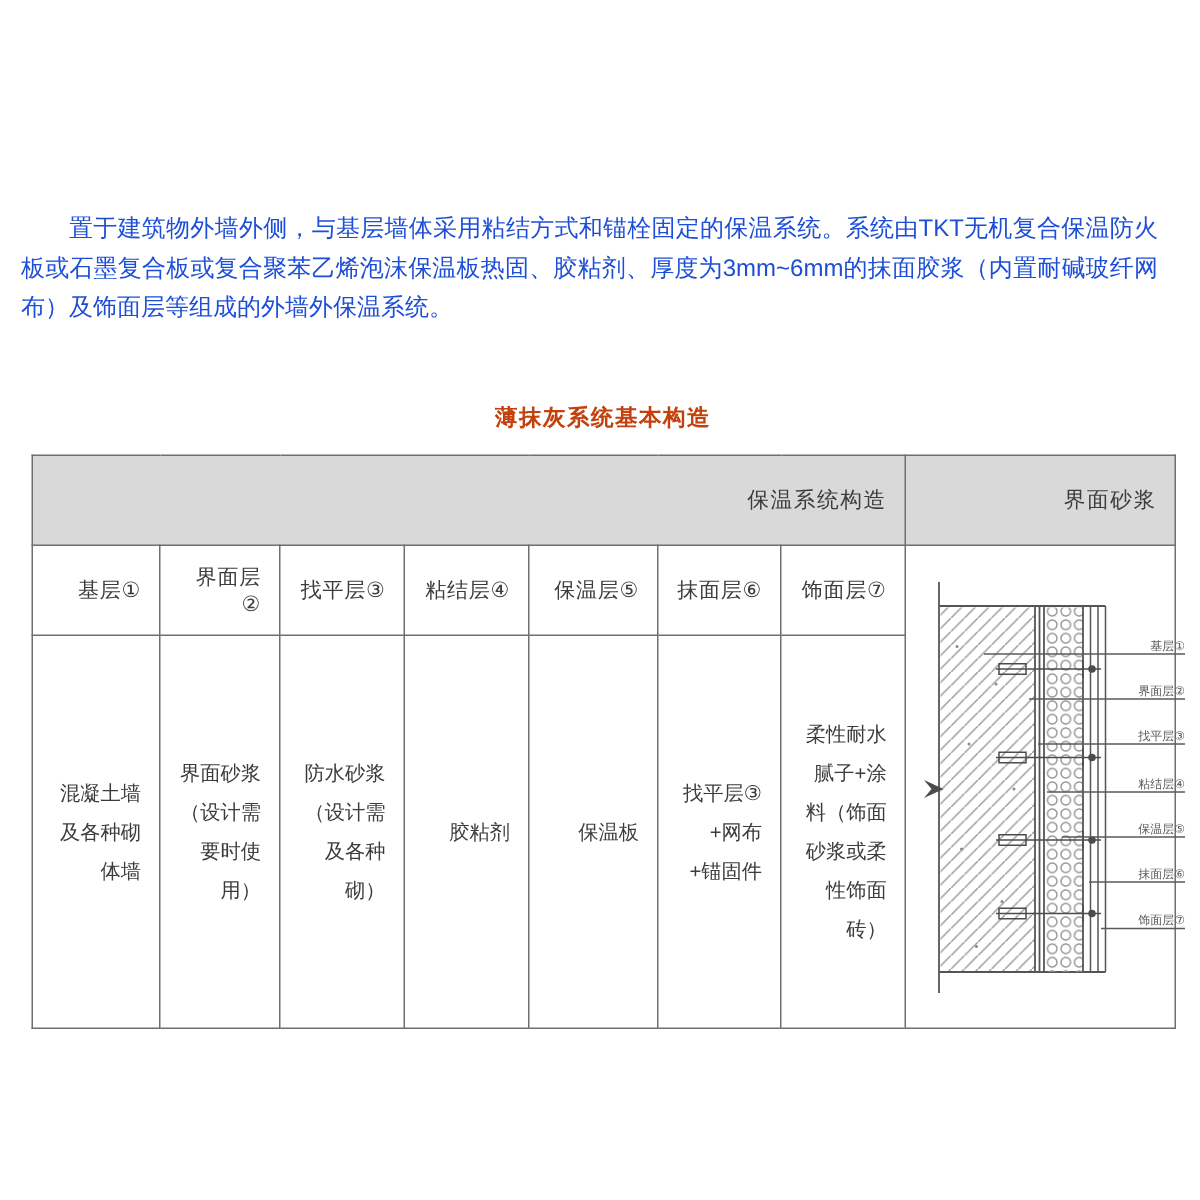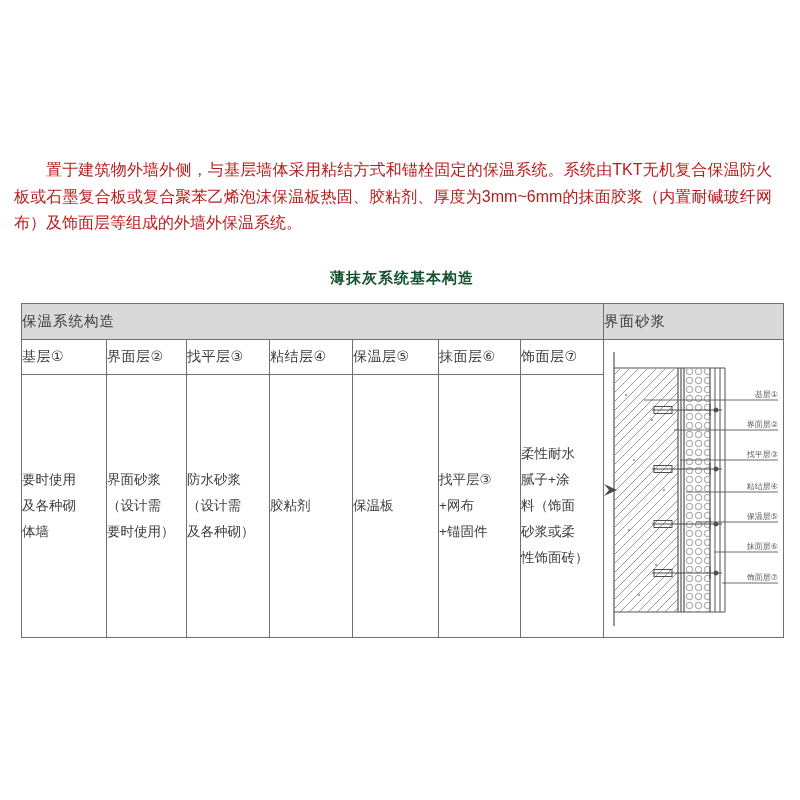--- a/index.html
+++ b/index.html
@@ -6,45 +6,45 @@
   .page{
     position:relative;
     width:800px;height:800px;
     background:#ffffff;
     font-family:"Liberation Sans","DejaVu Sans",sans-serif;
     color:#3d3d3d;
     overflow:hidden;
   }
   .intro{
     position:absolute;
-    left:14px;top:141px;width:758px;
+    left:14px;top:124px;width:758px;
     font-size:16px;line-height:26.5px;
     text-indent:32px;
-    color:#b91c1c;
+    color:#1d4ed8;
     text-align:justify;
   }
   .tbl-title{
     position:absolute;
     left:21px;top:269px;width:762px;
     text-align:center;
-    font-size:15px;font-weight:bold;color:#14532d;
+    font-size:15px;font-weight:bold;color:#c2410c;
     letter-spacing:1px;
   }
   table.ctable{
     position:absolute;
     left:21px;top:303px;
     width:762px;height:333px;
     border-collapse:collapse;
     table-layout:fixed;
   }
   table.ctable td{
     border:1px solid #6f6f6f;
-    text-align:left;
+    text-align:right;
     vertical-align:middle;
-    padding:0;
+    padding:12px;
     color:#3c3c3c;
   }
   td.ghead{
     background:#d9d9d9;
     height:35px;
     font-size:14.5px;
     letter-spacing:1px;
   }
   td.chead{
     height:34px;
@@ -192,21 +192,21 @@
               <text class="dlabel" x="174" y="149" text-anchor="end">粘结层④</text>
               <text class="dlabel" x="174" y="179" text-anchor="end">保温层⑤</text>
               <text class="dlabel" x="174" y="209" text-anchor="end">抹面层⑥</text>
               <text class="dlabel" x="174" y="240" text-anchor="end">饰面层⑦</text>
             </g>
           </svg>
         </div>
       </td>
     </tr>
     <tr>
-      <td class="cdata">要时使用
+      <td class="cdata">混凝土墙
 及各种砌
 体墙</td>
       <td class="cdata">界面砂浆
 （设计需
 要时使用）</td>
       <td class="cdata">防水砂浆
 （设计需
 及各种砌）</td>
       <td class="cdata">胶粘剂</td>
       <td class="cdata">保温板</td>

